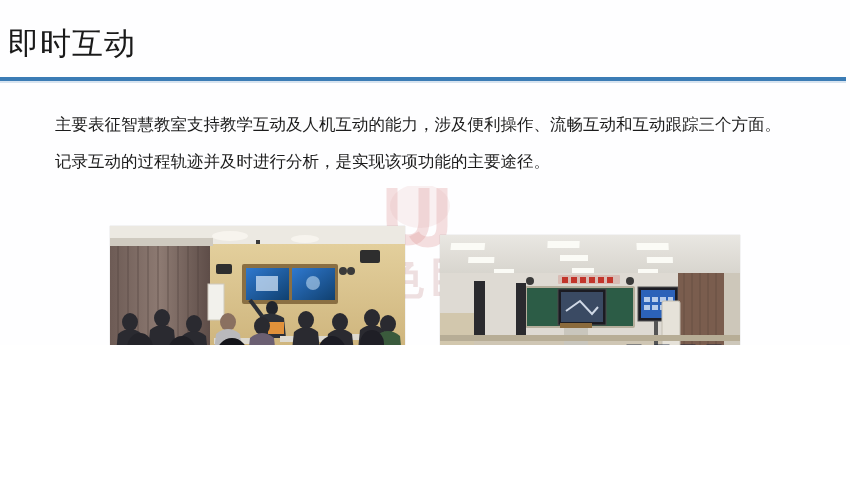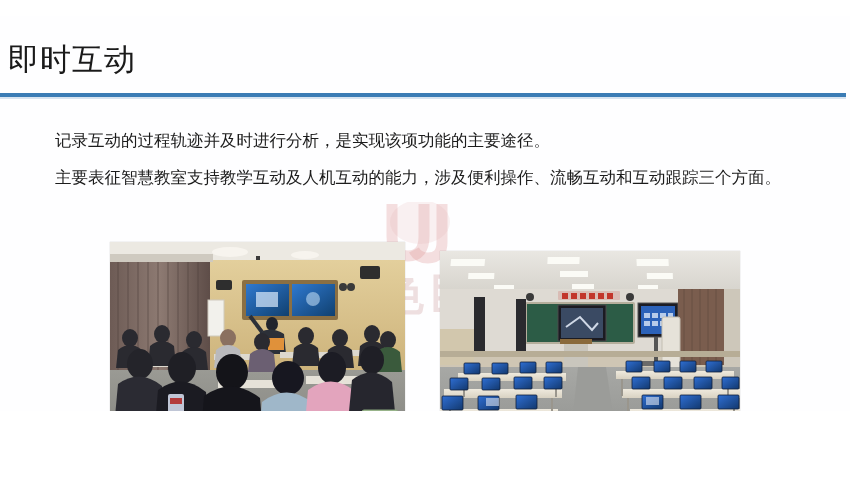--- a/index.html
+++ b/index.html
@@ -6,24 +6,23 @@
     margin: 0;
     padding: 0;
     background: #ffffff;
   }
   body {
     font-family: "Liberation Sans", "DejaVu Sans", sans-serif;
   }
   .slide {
     position: relative;
     width: 850px;
-    height: 395px;
+    height: 345px;
     background: #fefeff;
     overflow: hidden;
-    margin-top: 16px;
   }
 
   
   .slide-title {
     position: absolute;
     left: 8px;
     top: 24px;
     font-size: 31px;
     line-height: 40px;
     color: #1a1a1a;
@@ -126,22 +125,22 @@
 <body>
 
 <div class="slide">
 
   <div class="slide-title">即时互动</div>
 
   <div class="title-rule"></div>
   <div class="title-rule-shadow"></div>
 
   <div class="body-text">
+    <p class="para">主要表征智慧教室支持教学互动及人机互动的能力，涉及便利操作、流畅互动和互动跟踪三个方面。</p>
     <p class="para">记录互动的过程轨迹并及时进行分析，是实现该项功能的主要途径。</p>
-    <p class="para">主要表征智慧教室支持教学互动及人机互动的能力，涉及便利操作、流畅互动和互动跟踪三个方面。</p>
   </div>
 
   <div class="watermark">
     <svg class="wm-logo" viewBox="0 0 68 62">
       <path d="M6 2 L6 34 Q6 54 22 54 Q38 54 38 34 L38 2" fill="none" stroke="rgba(222,150,150,0.30)" stroke-width="11" stroke-linecap="butt"></path>
       <path d="M56 2 L56 40 Q56 56 42 56 Q32 56 28 48" fill="none" stroke="rgba(222,150,150,0.30)" stroke-width="11" stroke-linecap="butt"></path>
       <ellipse cx="34" cy="20" rx="30" ry="22" fill="rgba(226,168,168,0.16)"></ellipse>
     </svg>
     <div class="wm-text">金色巨塔</div>
   </div>

